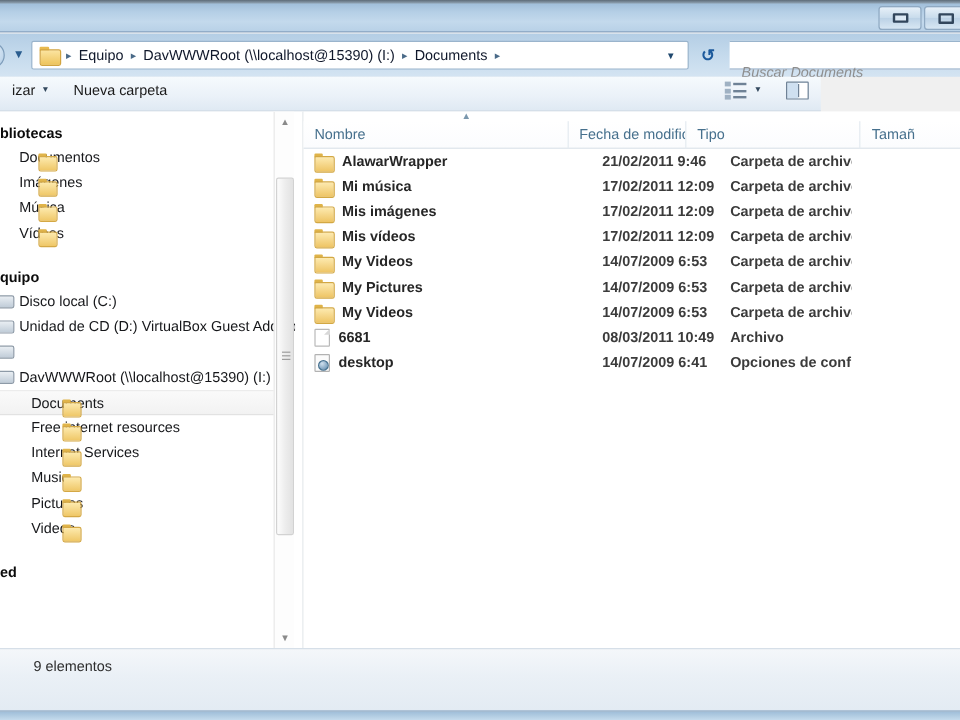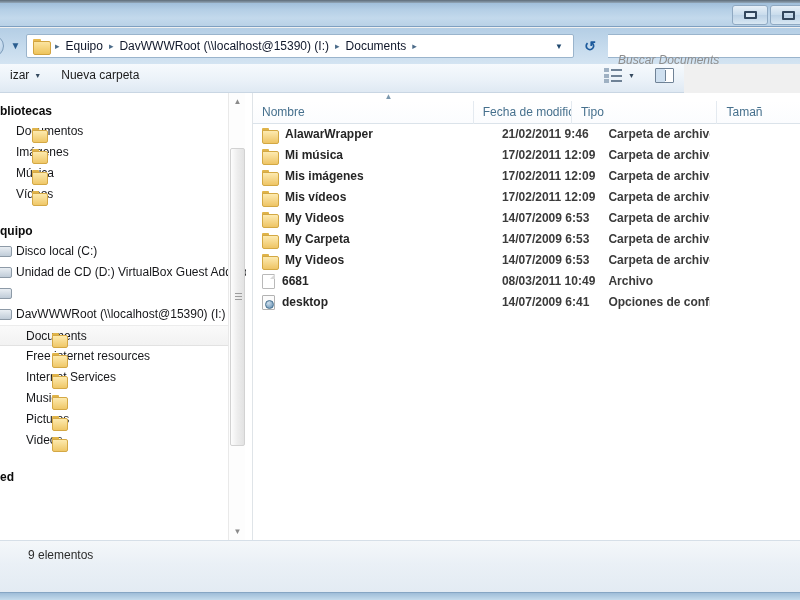--- a/index.html
+++ b/index.html
@@ -461,21 +461,21 @@
               <span class="f-ico folder"></span>
               <span>My Videos</span>
             </div>
             <div class="cell c-date">14/07/2009 6:53</div>
             <div class="cell c-type">Carpeta de archivos</div>
             <div class="cell c-size"></div>
           </div>
           <div class="row">
             <div class="cell c-name">
               <span class="f-ico folder"></span>
-              <span>My Carpeta</span>
+              <span>My Pictures</span>
             </div>
             <div class="cell c-date">14/07/2009 6:53</div>
             <div class="cell c-type">Carpeta de archivos</div>
             <div class="cell c-size"></div>
           </div>
           <div class="row">
             <div class="cell c-name">
               <span class="f-ico folder"></span>
               <span>My Videos</span>
             </div>

